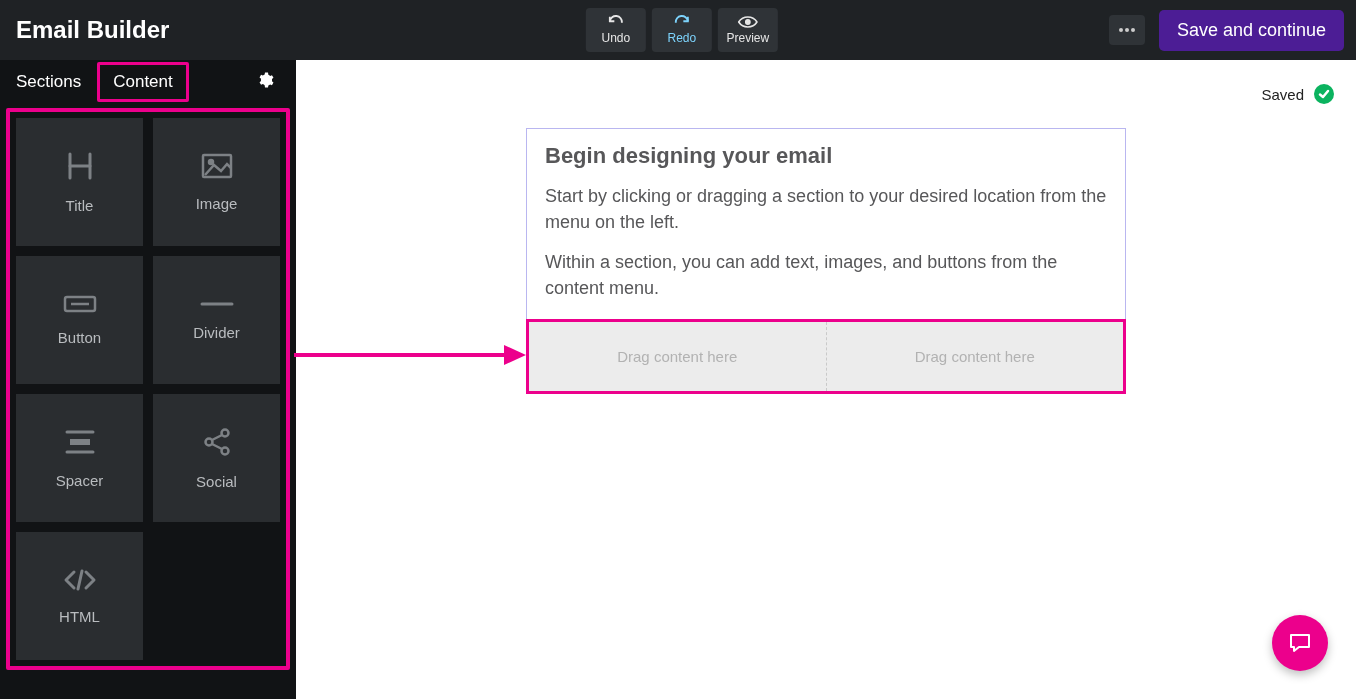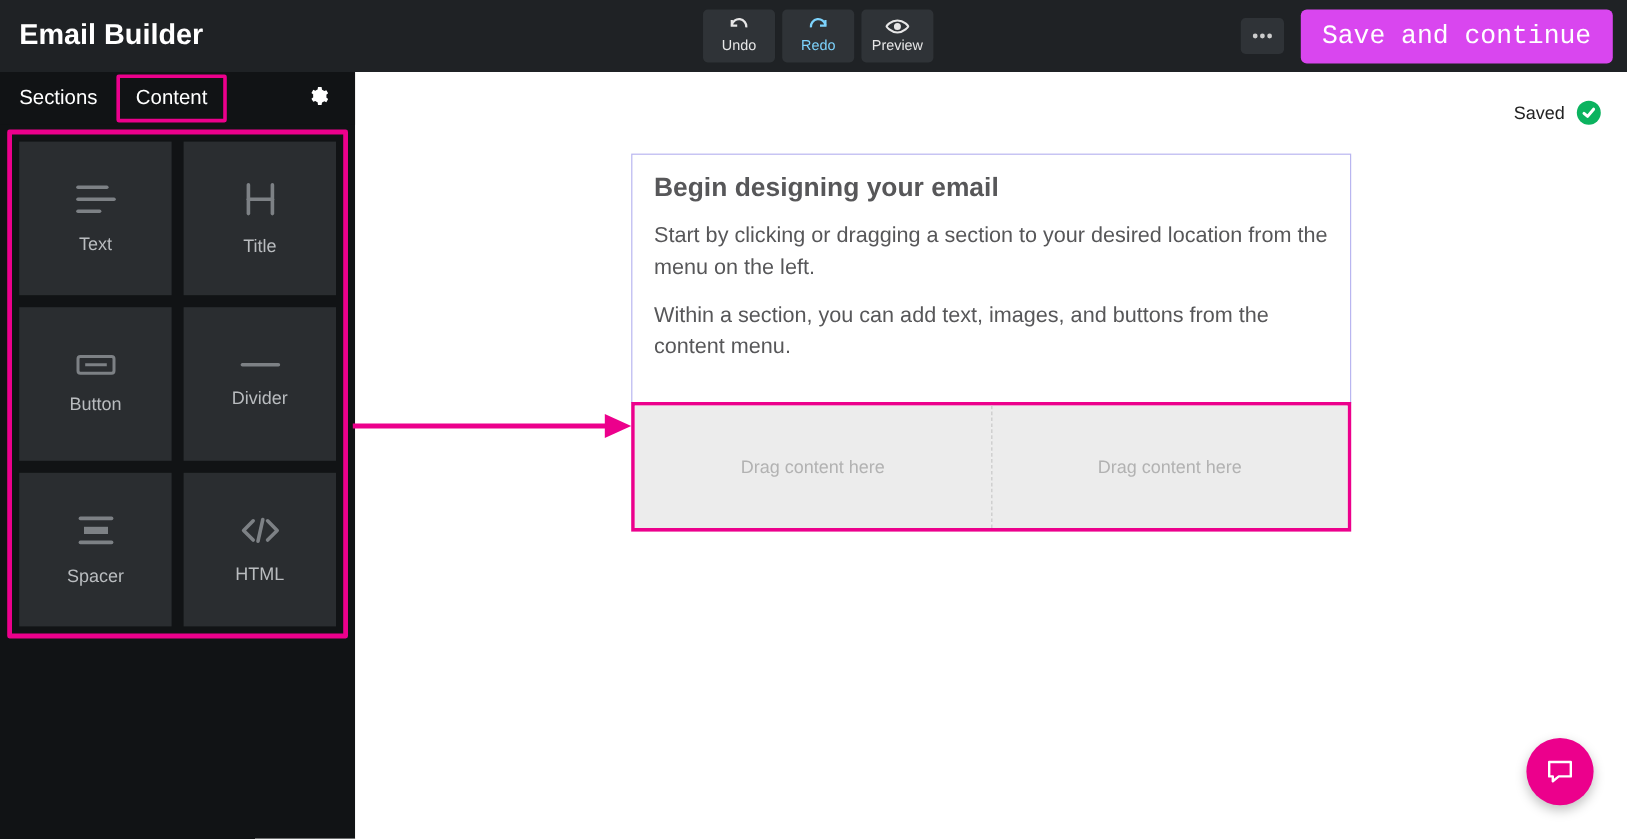--- a/index.html
+++ b/index.html
@@ -51,28 +51,27 @@
   }
   .more-btn {
     background: #2f3337;
     width: 36px; height: 30px;
     border-radius: 4px;
     display: flex; align-items: center; justify-content: center;
     color: #ccc;
     cursor: pointer;
   }
   .save-btn {
-    background: #d946ef;
-    color: #fff;
-    font-size: 22px;
+    background: #4c1d95;
+    color: #fff;
+    font-size: 18px;
     font-weight: 500;
     padding: 10px 18px;
     border-radius: 5px;
     cursor: pointer;
-    font-family: Liberation Mono, monospace;
   }
 
   .main { display: flex; height: calc(699px - 60px); justify-content: flex-end; }
   .sidebar {
     width: 296px;
     background: #111315;
     display: flex;
     flex-direction: column;
     position: relative;
   }
@@ -164,26 +163,26 @@
     font-weight: 700;
     color: #575759;
     margin-bottom: 14px;
   }
   .info-text {
     font-size: 18px;
     color: #575759;
     line-height: 1.45;
     margin-bottom: 14px;
   }
-  .info-text:last-child { margin-bottom: 16px; }
+  .info-text:last-child { margin-bottom: 0; }
 
   .dropzone-row {
     border: 3px solid #ec008c;
     display: flex;
-    height: 108px;
+    height: 75px;
     margin-top: -1px;
     position: relative;
   }
   .dropzone {
     flex: 1;
     background: #ececec;
     display: flex;
     align-items: center;
     justify-content: center;
     color: #b2b2b2;
@@ -261,38 +260,38 @@
       <div class="side-gear">
         <svg width="18" height="18" viewBox="0 0 24 24" fill="currentColor">
             <path d="M12 8a4 4 0 100 8 4 4 0 000-8zm9.4 4a7.5 7.5 0 00-.14-1.4l2.02-1.58-2-3.46-2.4.96a7.6 7.6 0 00-2.42-1.4L16 2h-4l-.46 2.72a7.6 7.6 0 00-2.42 1.4l-2.4-.96-2 3.46 2.02 1.58A7.5 7.5 0 006.6 12c0 .48.05.94.14 1.4l-2.02 1.58 2 3.46 2.4-.96c.72.6 1.54 1.08 2.42 1.4L12 22h4l.46-2.72c.88-.32 1.7-.8 2.42-1.4l2.4.96 2-3.46-2.02-1.58c.09-.46.14-.92.14-1.4z"></path>
           </svg>
       </div>
     </div>
 
     <div class="content-grid-wrap">
       <div class="content-grid">
 
-        <div class="content-tile">
-          <svg width="34" height="26" viewBox="0 0 34 26" stroke="currentColor" stroke-width="3" stroke-linecap="round">
-              <line x1="2" y1="3" x2="26" y2="3"></line>
-              <line x1="2" y1="13" x2="32" y2="13"></line>
-              <line x1="2" y1="23" x2="20" y2="23"></line>
-            </svg>
-          <span>Text</span>
-        </div>
 
         <div class="content-tile">
           <svg width="30" height="30" viewBox="0 0 30 30" stroke="currentColor" stroke-width="3" stroke-linecap="round">
               <line x1="5" y1="3" x2="5" y2="27"></line>
               <line x1="25" y1="3" x2="25" y2="27"></line>
               <line x1="5" y1="15" x2="25" y2="15"></line>
             </svg>
           <span>Title</span>
         </div>
 
+        <div class="content-tile">
+          <svg width="32" height="26" viewBox="0 0 32 26" fill="none" stroke="currentColor" stroke-width="2.5">
+              <rect x="2" y="2" width="28" height="22" rx="1"></rect>
+              <circle cx="10" cy="9" r="2" fill="currentColor"></circle>
+              <polyline points="4,22 13,12 20,18 26,11 30,15" fill="none"></polyline>
+            </svg>
+          <span>Image</span>
+        </div>
 
         <div class="content-tile">
           <svg width="34" height="18" viewBox="0 0 34 18" fill="none" stroke="currentColor" stroke-width="2.5">
               <rect x="2" y="2" width="30" height="14" rx="2"></rect>
               <line x1="8" y1="9" x2="26" y2="9"></line>
             </svg>
           <span>Button</span>
         </div>
 
         <div class="content-tile">
@@ -304,20 +303,30 @@
 
         <div class="content-tile">
           <svg width="34" height="28" viewBox="0 0 34 28" stroke="currentColor" stroke-width="3" stroke-linecap="round">
               <line x1="4" y1="4" x2="30" y2="4"></line>
               <rect x="7" y="11" width="20" height="6" fill="currentColor" stroke="none"></rect>
               <line x1="4" y1="24" x2="30" y2="24"></line>
             </svg>
           <span>Spacer</span>
         </div>
 
+        <div class="content-tile">
+          <svg width="30" height="30" viewBox="0 0 30 30" fill="none" stroke="currentColor" stroke-width="2.5">
+              <circle cx="23" cy="6" r="3.5"></circle>
+              <circle cx="7" cy="15" r="3.5"></circle>
+              <circle cx="23" cy="24" r="3.5"></circle>
+              <line x1="10" y1="13" x2="20" y2="8"></line>
+              <line x1="10" y1="17" x2="20" y2="22"></line>
+            </svg>
+          <span>Social</span>
+        </div>
 
         <div class="content-tile">
           <svg width="36" height="24" viewBox="0 0 36 24" fill="none" stroke="currentColor" stroke-width="3" stroke-linecap="round" stroke-linejoin="round">
               <polyline points="12,4 4,12 12,20"></polyline>
               <polyline points="24,4 32,12 24,20"></polyline>
               <line x1="20" y1="3" x2="16" y2="21"></line>
             </svg>
           <span>HTML</span>
         </div>
 

